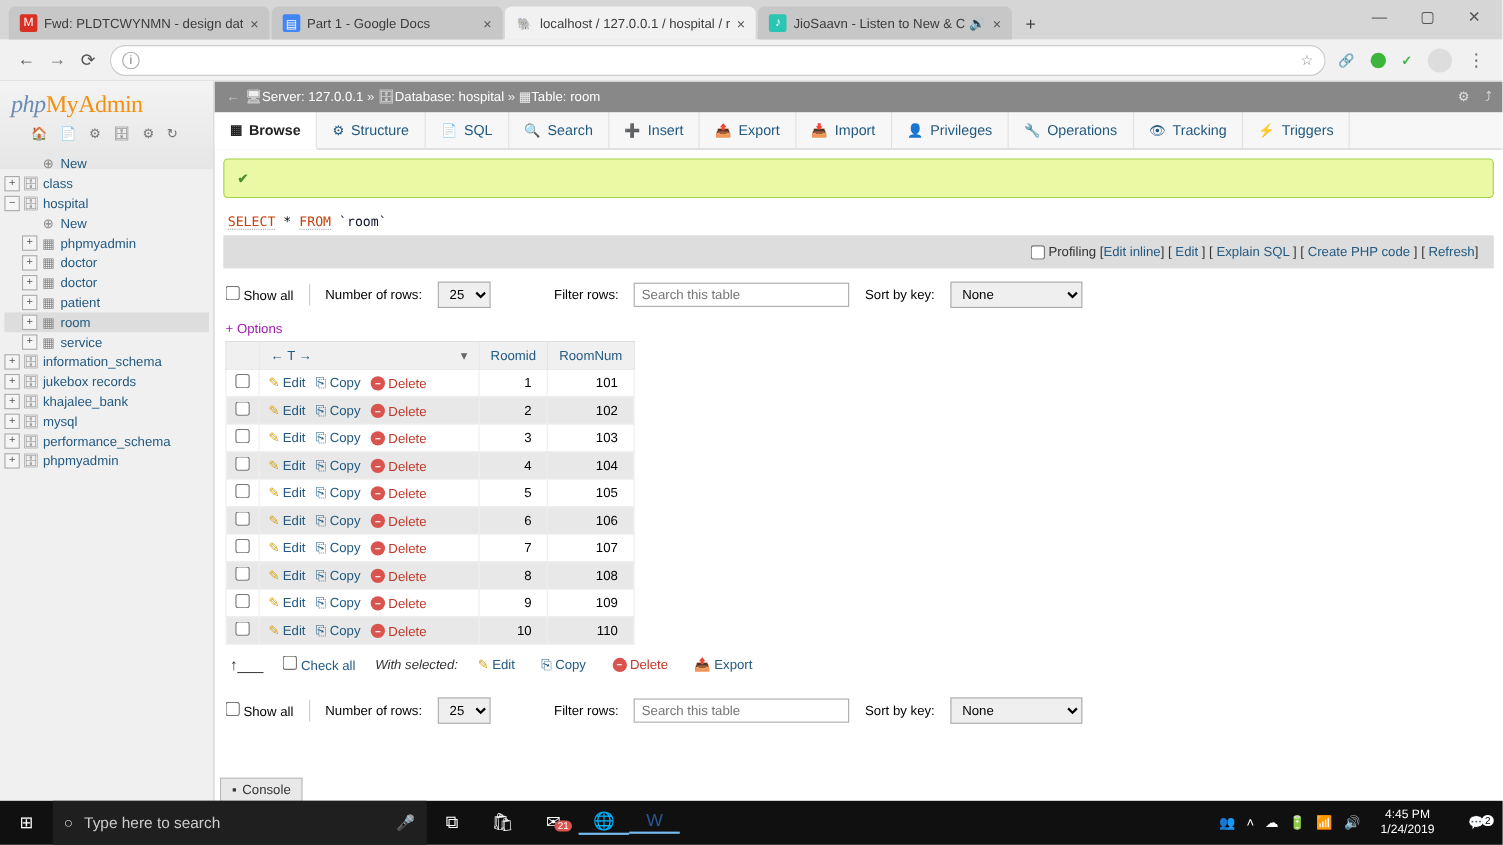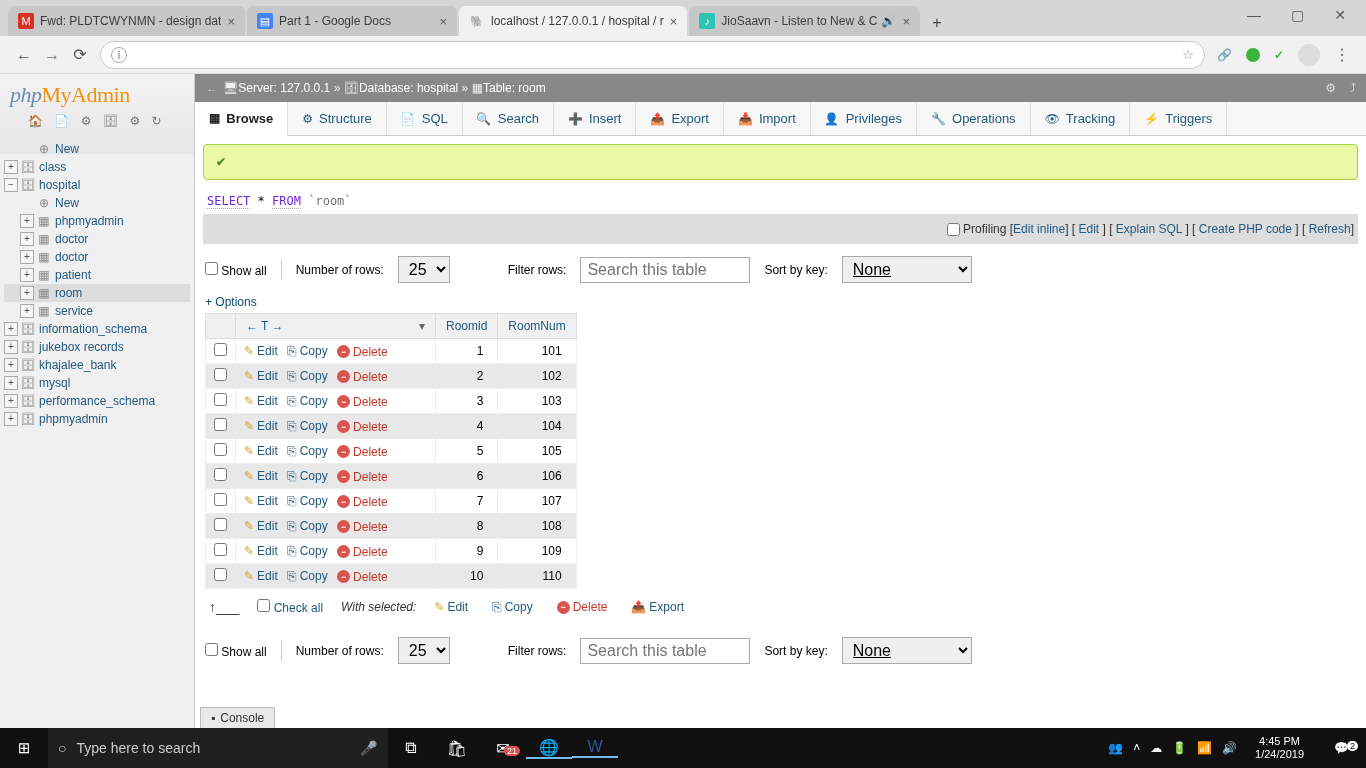--- a/index.html
+++ b/index.html
@@ -64,35 +64,35 @@
 .pma-tab.active { background: #fff; font-weight: bold; color: #222; border-bottom: 2px solid #fff; margin-bottom: -1px; }
 .pma-tab .ti { font-size: 12px; }
 
 
 .pma-content { flex: 1; overflow: auto; padding: 0; }
 
 .success-box { margin: 8px; background: #ebf8a4; border: 1px solid #a2d246; border-radius: 4px; padding: 10px 12px; color: #333; display: flex; align-items: center; gap: 8px; }
 .success-box .tick { color: #4a8e2b; font-weight: bold; }
 
 .sql-box { margin: 0 8px 0 8px; padding: 6px 4px; font-family: Consolas, monospace; font-size: 12px; }
-.sql-box .kw { color: #6d28d9; border-bottom: 1px dotted #aaa; }
-.sql-box .tbl { color: #737373; }
-
-.toolbar-row { margin: 0 8px; background: #ddd; padding: 8px 4px; text-align: right; font-size: 12px; color: #333; }
+.sql-box .kw { color: #c2410c; border-bottom: 1px dotted #aaa; }
+.sql-box .tbl { color: #0f172a; }
+
+.toolbar-row { margin: 0 8px; background: #ddd; padding: 8px 14px; text-align: right; font-size: 12px; color: #333; }
 .toolbar-row a { color: #235a81; text-decoration: none; }
 .toolbar-row input[type=checkbox] { vertical-align: middle; }
 
 .controls-row { display: flex; align-items: center; gap: 14px; padding: 12px 10px; font-size: 12px; }
 .controls-row .divider { border-left: 1px solid #ccc; height: 20px; }
-.controls-row select, .controls-row input[type=text] { border: 1px solid #aaa; padding: 3px 6px; font-size: 16px; }
-.controls-row input.search { width: 170px; }
-.controls-row select.sort { width: 130px; text-decoration: underline; }
+.controls-row select, .controls-row input[type=text] { border: 1px solid #aaa; padding: 3px 6px; font-size: 12px; }
+.controls-row input.search { width: 196px; }
+.controls-row select.sort { width: 120px; }
 
 .options-link { padding: 0 10px 4px; }
-.options-link a { color: #0c4a6e; font-size: 12px; text-decoration: none; }
+.options-link a { color: #a21caf; font-size: 12px; text-decoration: none; }
 
 
 table.data { border-collapse: collapse; margin: 0 10px; }
 table.data th { background: #f0f0f0; border: 1px solid #ddd; padding: 5px 10px; color: #235a81; font-weight: normal; text-align: left; position: relative; }
 table.data th.actions { width: 200px; }
 table.data th .sort-ind { float: right; color: #666; }
 table.data td { border: 1px solid #eee; padding: 4px 8px; }
 table.data tr.odd { background: #fff; }
 table.data tr.even { background: #e8e8e8; }
 table.data td.chk { width: 24px; text-align: center; }

